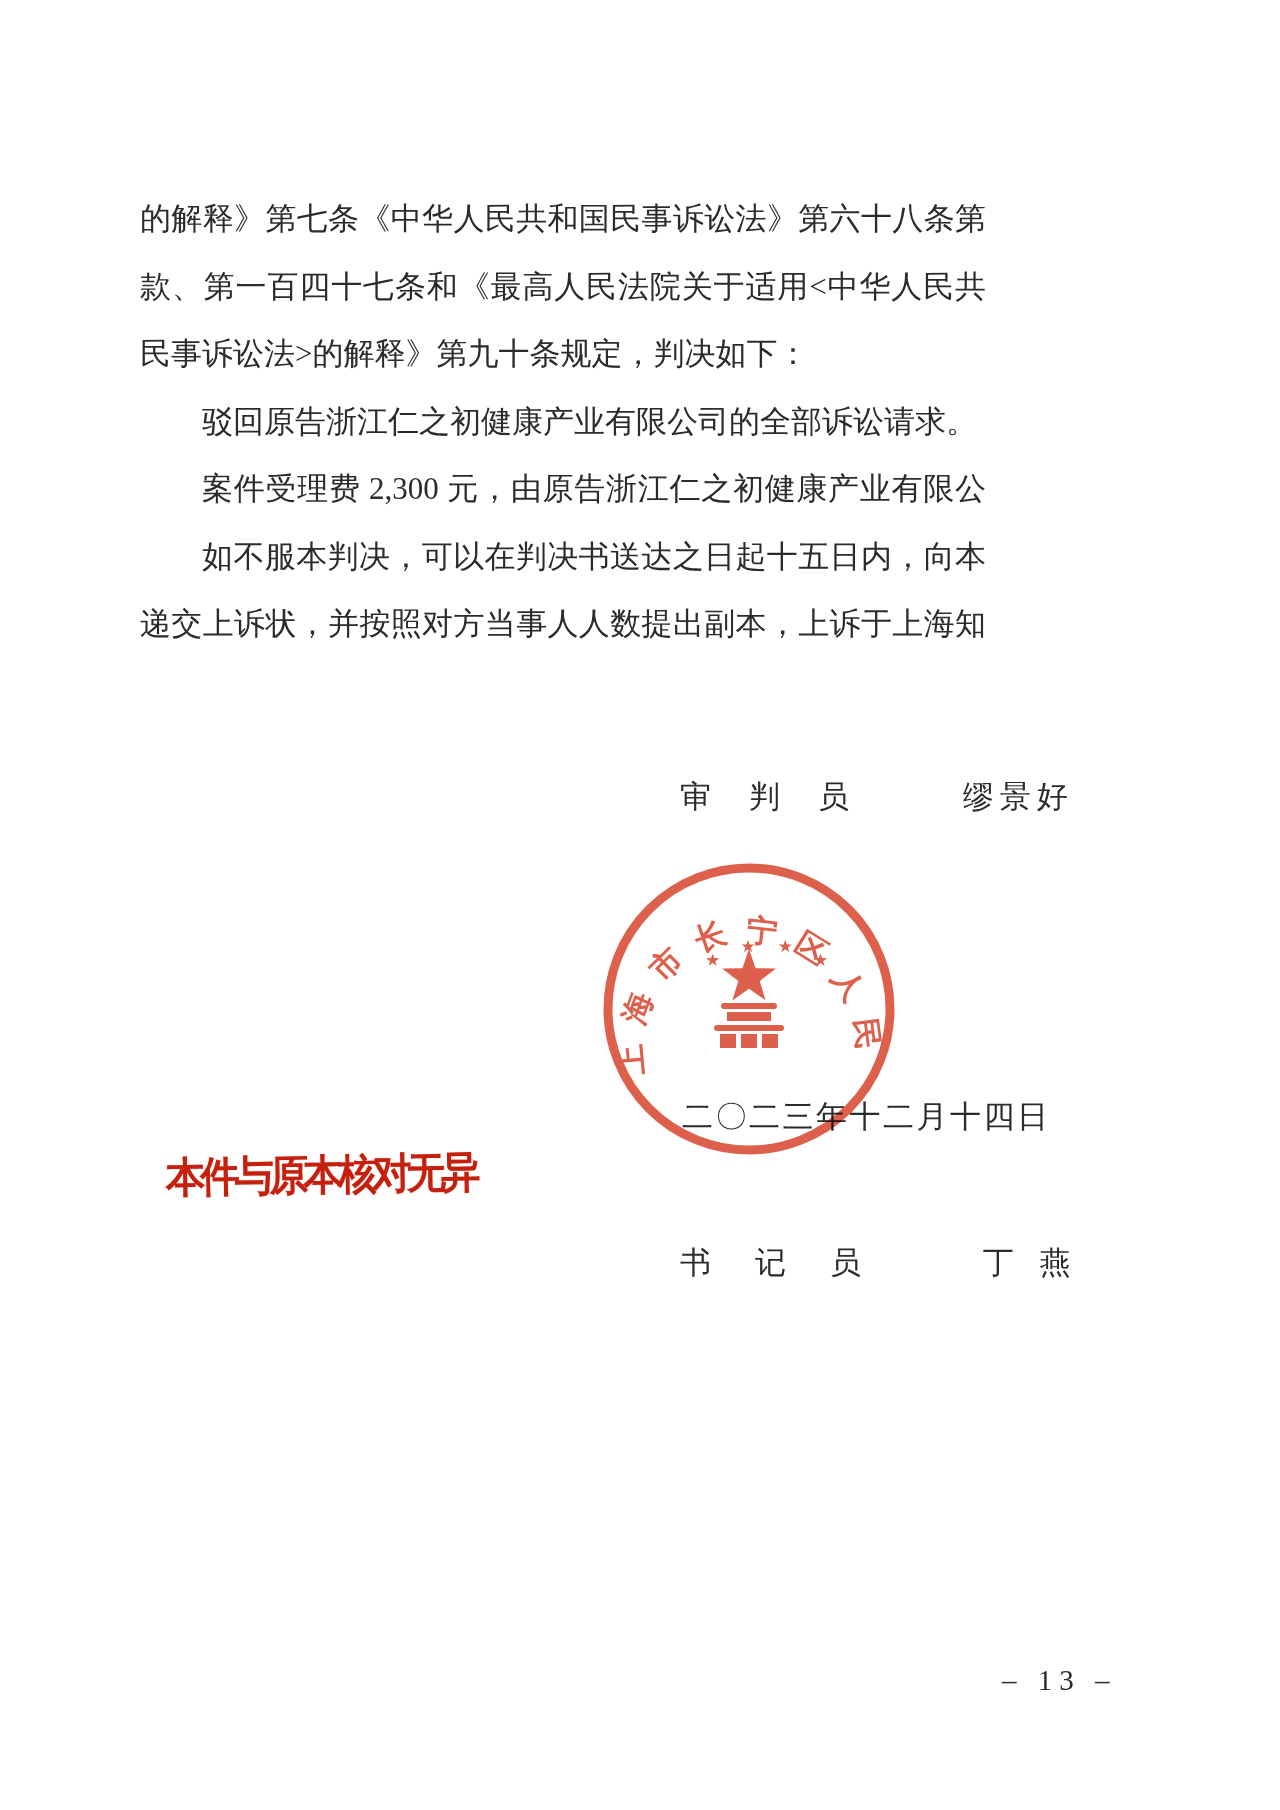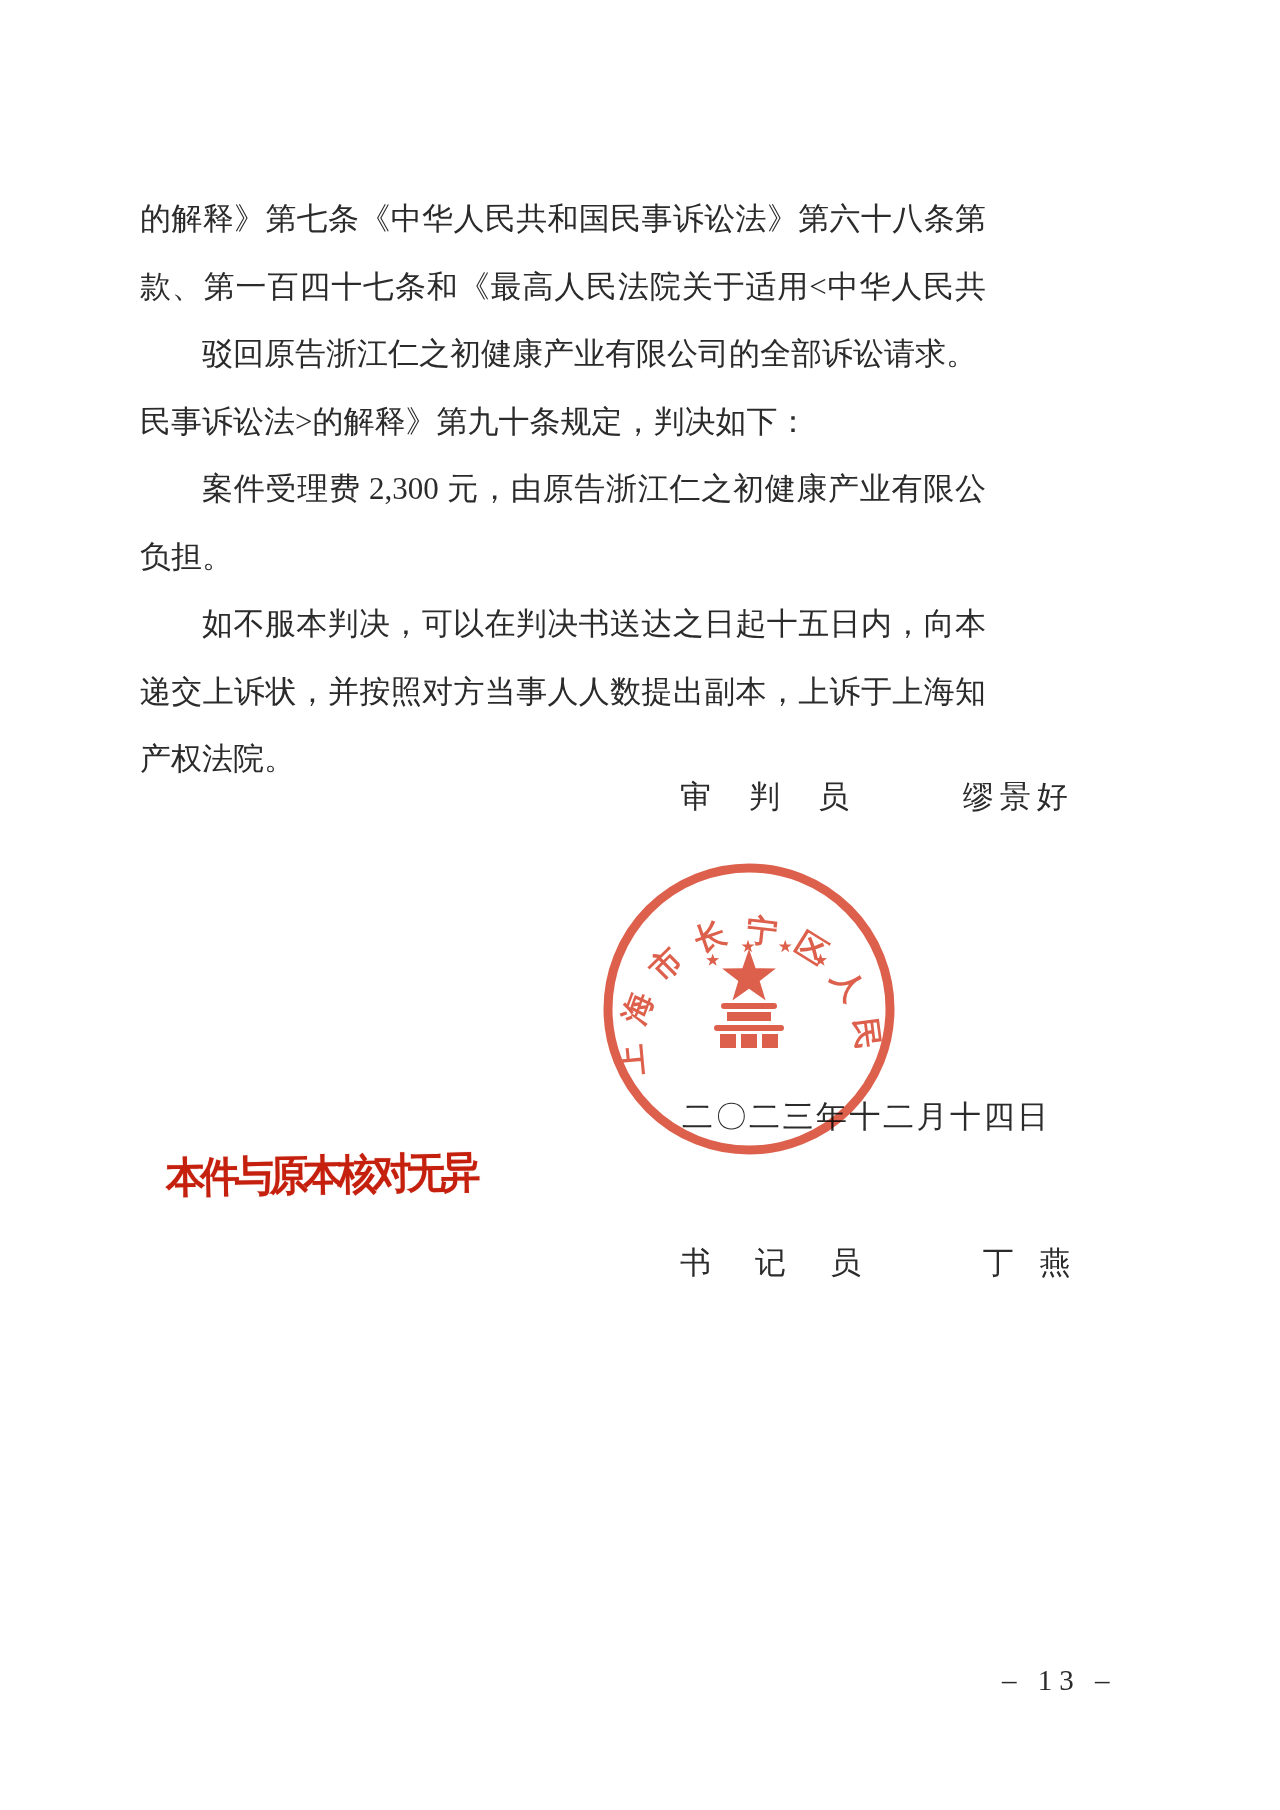--- a/index.html
+++ b/index.html
@@ -116,27 +116,25 @@
   }
 </style>
 </head>
 <body>
 
 <div class="page">
 
   <div class="body-text">
     <div class="line full">的解释》第七条《中华人民共和国民事诉讼法》第六十八条第一</div>
     <div class="line full">款、第一百四十七条和《最高人民法院关于适用&lt;中华人民共和国</div>
+    <div class="line">民事诉讼法&gt;的解释》第九十条规定，判决如下：</div>
     <div class="line indent">驳回原告浙江仁之初健康产业有限公司的全部诉讼请求。</div>
-    <div class="line">民事诉讼法&gt;的解释》第九十条规定，判决如下：</div>
     <div class="line indent full">案件受理费 2,300 元，由原告浙江仁之初健康产业有限公司</div>
-    <div class="line">负担。</div>
     <div class="line indent full">如不服本判决，可以在判决书送达之日起十五日内，向本院</div>
     <div class="line full">递交上诉状，并按照对方当事人人数提出副本，上诉于上海知识</div>
-    <div class="line">产权法院。</div>
   </div>
 
   <div class="sig-line sig-judge">
     <span class="sig-label">审判员</span>
     <span class="sig-name-judge">缪景好</span>
   </div>
 
   <div class="sig-date">二〇二三年十二月十四日</div>
 
   <div class="sig-line sig-clerk">

